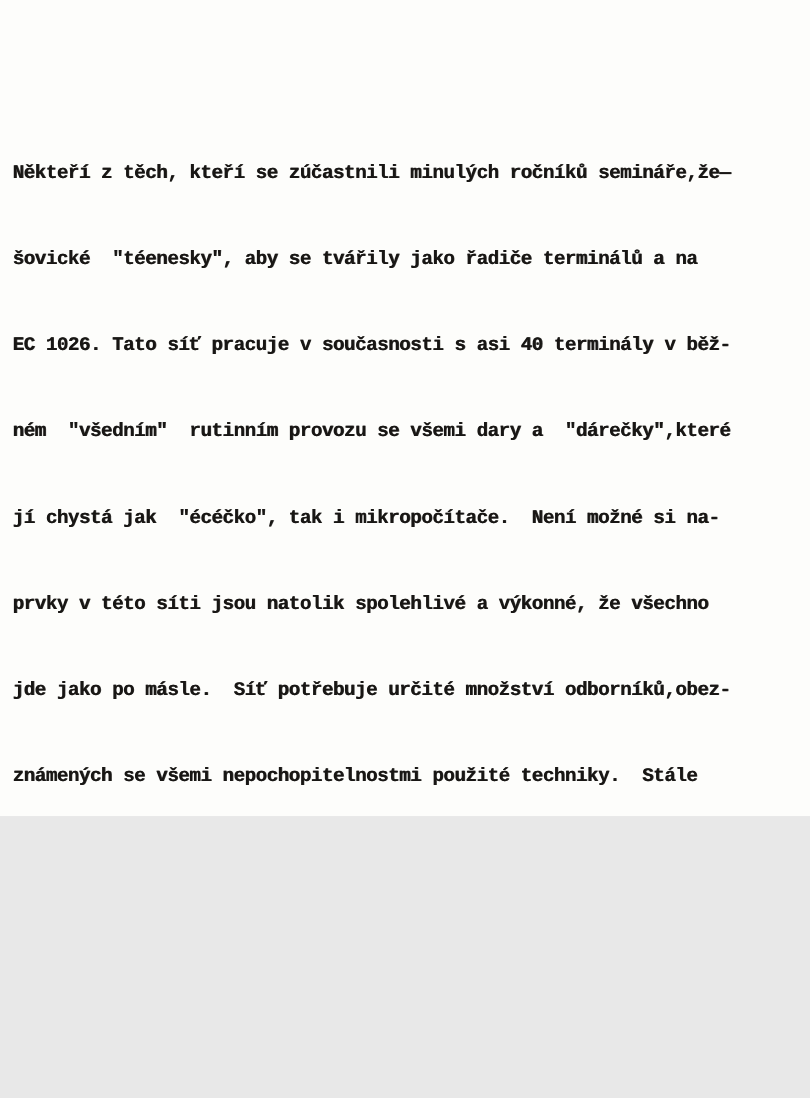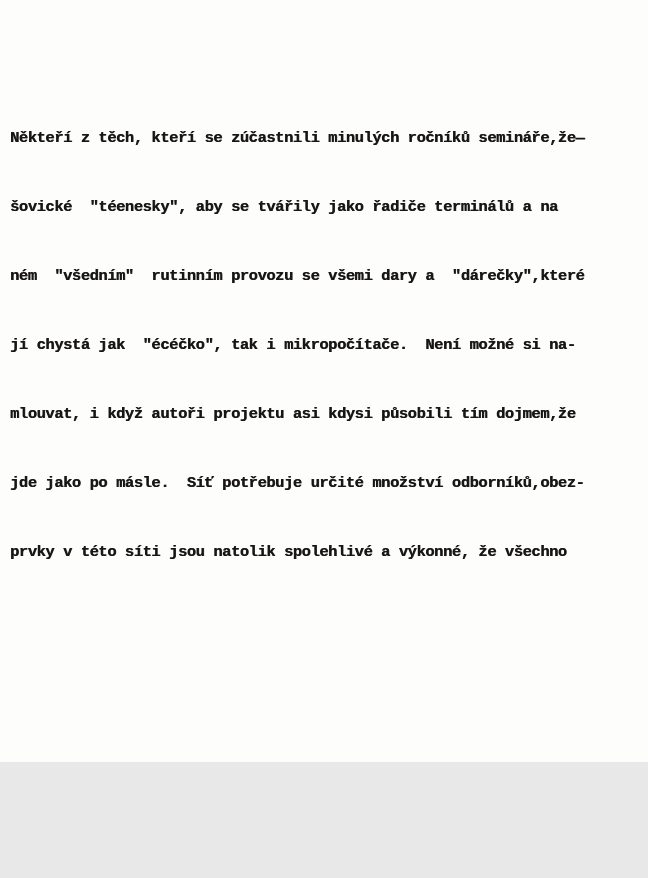--- a/index.html
+++ b/index.html
@@ -1,18 +1,18 @@
 <!DOCTYPE html>
 <html><head>
 <meta charset="utf-8">
 <style>
   html,body { margin:0; padding:0; background:#e8e8e8; }
   .page {
     position:relative;
-    width:648px; height:762px;
+    width:648px; height:653px;
     margin:0 auto;
     background:#fdfdfb;
     overflow:hidden;
   }
   .doc {
     position:absolute;
     left:10px; top:12px; width:632px;
     font-family:"Liberation Mono", monospace;
     font-weight:700;
     font-size:15.4px;
@@ -26,25 +26,26 @@
 </style>
 </head>
 <body>
 
 <div class="page">
   <div class="doc">
 
     <div class="para">
       <div class="line">Někteří z těch, kteří se zúčastnili minulých ročníků semináře,že—</div>
       <div class="line">šovické  "téenesky", aby se tvářily jako řadiče terminálů a na</div>
+      <div class="line">EC 1026. Tato síť pracuje v současnosti s asi 40 terminály v běž-</div>
       <div class="line">ném  "všedním"  rutinním provozu se všemi dary a  "dárečky",které</div>
       <div class="line">jí chystá jak  "écéčko", tak i mikropočítače.  Není možné si na-</div>
-      <div class="line">mlouvat, i když autoři projektu asi kdysi působili tím dojmem,že</div>
+      <div class="line">prvky v této síti jsou natolik spolehlivé a výkonné, že všechno</div>
       <div class="line">jde jako po másle.  Síť potřebuje určité množství odborníků,obez-</div>
-      <div class="line">prvky v této síti jsou natolik spolehlivé a výkonné, že všechno</div>
+      <div class="line">známených se všemi nepochopitelnostmi použité techniky.  Stále</div>
       
       
       
       
       
       
       
       
       
       

